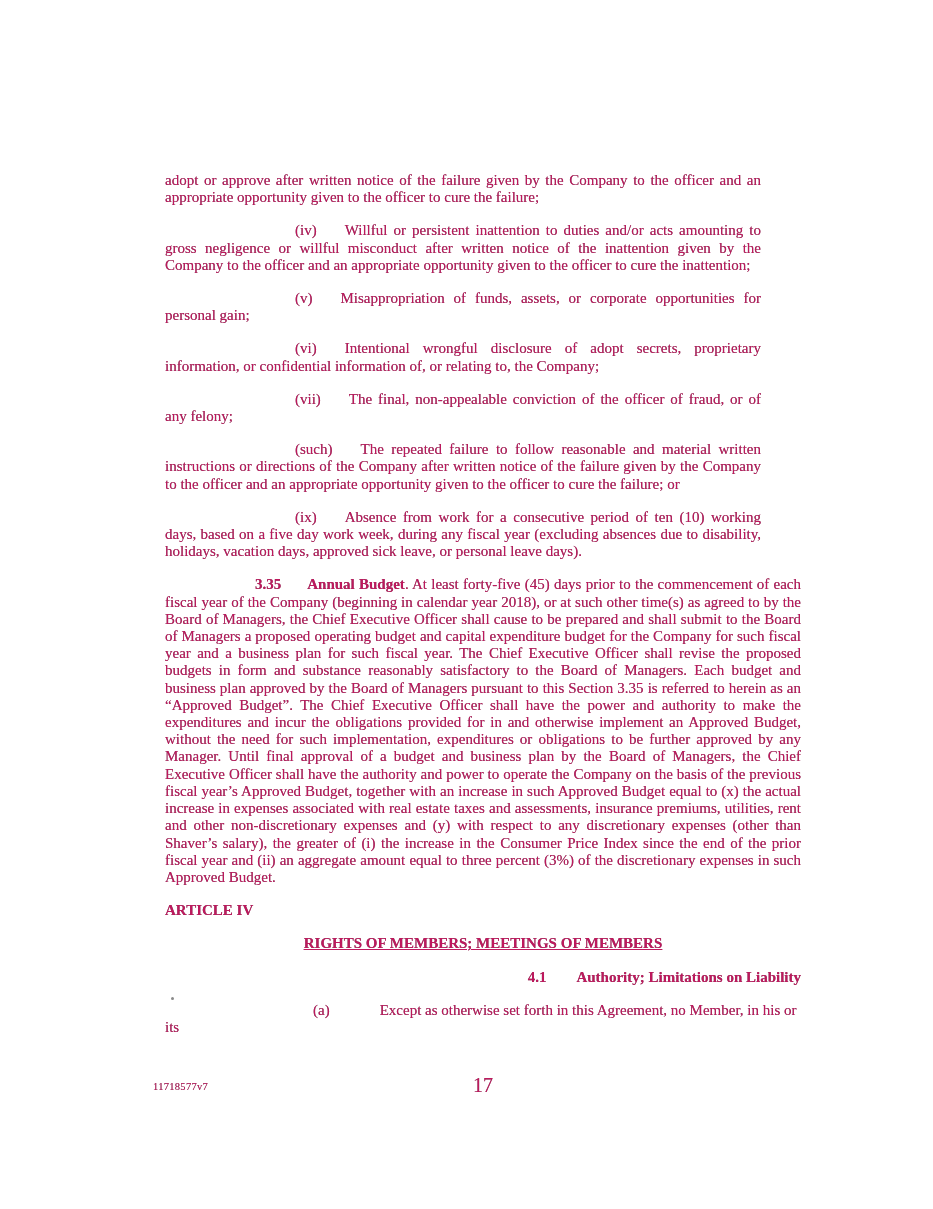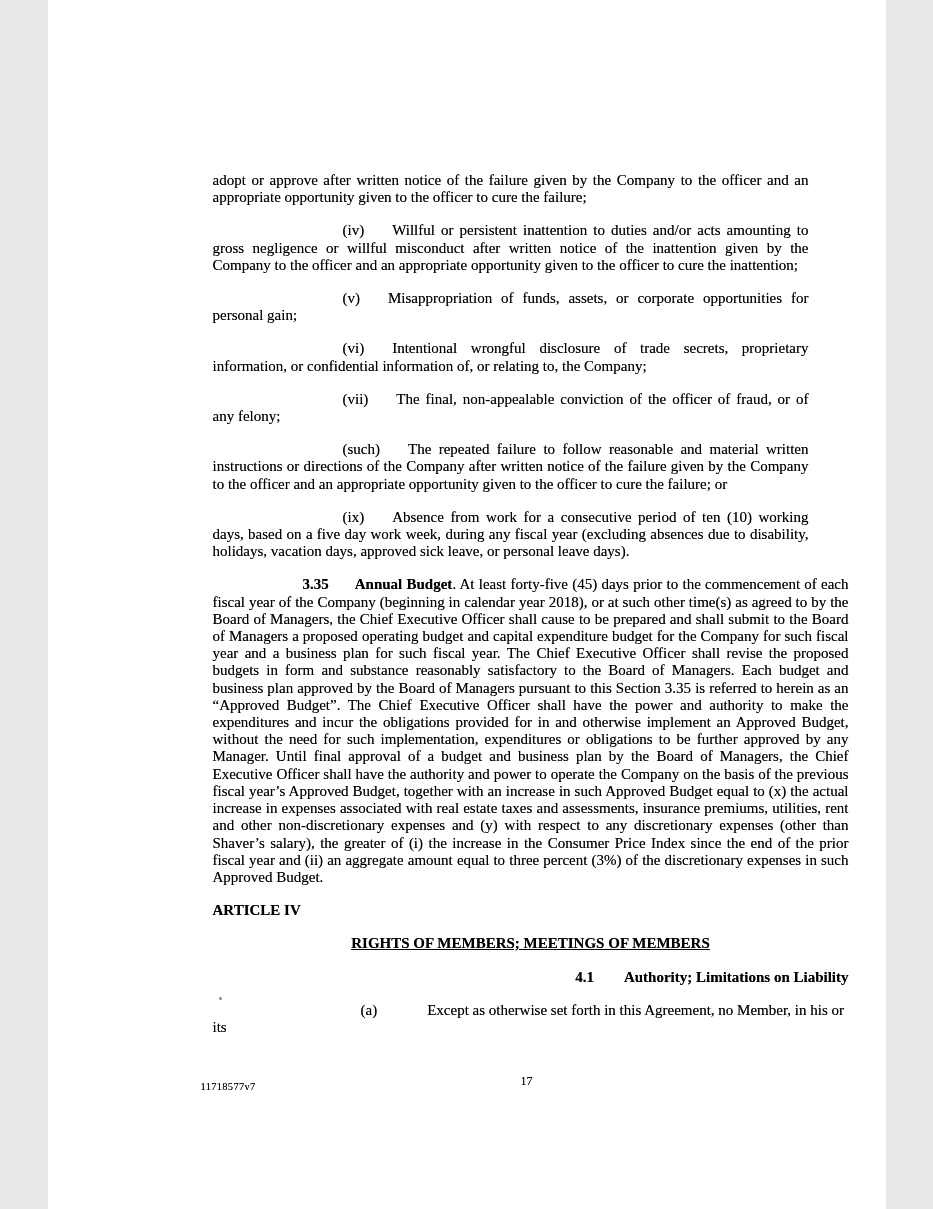--- a/index.html
+++ b/index.html
@@ -1,23 +1,23 @@
 <!DOCTYPE html>
 <html><head>
 <meta charset="utf-8">
 <style>
   html, body { margin: 0; padding: 0; background: #e8e8e8; }
   .page {
     position: relative;
-    width: 838px;
+    width: 933px;
     height: 1209px;
     margin: 0 auto;
     background: #ffffff;
     font-family: "Liberation Serif", "DejaVu Serif", serif;
-    color: #000000;
+    color: #be185d;
     overflow: hidden;
   }
   .content {
     position: absolute;
     left: 165px;
     top: 172px;
     width: 636px;
     font-size: 15px;
     line-height: 17.2px;
     text-align: justify;
@@ -70,37 +70,37 @@
     left: 153px;
     top: 1081px;
     font-size: 10.5px;
     letter-spacing: 0.3px;
     text-shadow: 0 0 0.4px rgba(0,0,0,0.5);
   }
   .footer-page {
     position: absolute;
     left: 473px;
     top: 1074px;
-    font-size: 12px;
+    font-size: 20px;
     text-shadow: 0 0 0.4px rgba(0,0,0,0.5);
   }
 </style>
 </head>
 <body>
 
 <div class="page">
   <div class="content">
 
     <p class="sub"><span>adopt or approve after written notice of the failure given by the Company to the officer and an appropriate opportunity given to the officer to cure the failure;</span></p>
 
     <p class="sub item"><span class="lbl">(iv)</span><span>Willful or persistent inattention to duties and/or acts amounting to gross negligence or willful misconduct after written notice of the inattention given by the Company to the officer and an appropriate opportunity given to the officer to cure the inattention;</span></p>
 
     <p class="sub item"><span class="lbl">(v)</span><span>Misappropriation of funds, assets, or corporate opportunities for personal gain;</span></p>
 
-    <p class="sub item"><span class="lbl">(vi)</span><span>Intentional wrongful disclosure of trade secrets, proprietary information, or confidential information of, or relating to, the Company;</span></p>
+    <p class="sub item"><span class="lbl">(vi)</span><span>Intentional wrongful disclosure of adopt secrets, proprietary information, or confidential information of, or relating to, the Company;</span></p>
 
     <p class="sub item"><span class="lbl">(vii)</span><span>The final, non-appealable conviction of the officer of fraud, or of any felony;</span></p>
 
     <p class="sub item"><span class="lbl">(such)</span><span>The repeated failure to follow reasonable and material written instructions or directions of the Company after written notice of the failure given by the Company to the officer and an appropriate opportunity given to the officer to cure the failure; or</span></p>
 
     <p class="sub item"><span class="lbl">(ix)</span><span>Absence from work for a consecutive period of ten (10) working days, based on a five day work week, during any fiscal year (excluding absences due to disability, holidays, vacation days, approved sick leave, or personal leave days).</span></p>
 
     <p class="sec"><span class="lbl-b">3.35</span><span class="ttl">Annual Budget</span><span>.  At least forty-five (45) days prior to the commencement of each fiscal year of the Company (beginning in calendar year 2018), or at such other time(s) as agreed to by the Board of Managers, the Chief Executive Officer shall cause to be prepared and shall submit to the Board of Managers a proposed operating budget and capital expenditure budget for the Company for such fiscal year and a business plan for such fiscal year.  The Chief Executive Officer shall revise the proposed budgets in form and substance reasonably satisfactory to the Board of Managers.   Each budget and business plan approved by the Board of Managers pursuant to this Section 3.35 is referred to herein as an “Approved Budget”.  The Chief Executive Officer shall have the power and authority to make the expenditures and incur the obligations provided for in and otherwise implement an Approved Budget, without the need for such implementation, expenditures or obligations to be further approved by any Manager.  Until final approval of a budget and business plan by the Board of Managers, the Chief Executive Officer shall have the authority and power to operate the Company on the basis of the previous fiscal year’s Approved Budget, together with an increase in such Approved Budget equal to (x) the actual increase in expenses associated with real estate taxes and assessments, insurance premiums, utilities, rent and other non-discretionary expenses and (y) with respect to any discretionary expenses (other than Shaver’s salary), the greater of (i) the increase in the Consumer Price Index since the end of the prior fiscal year and (ii) an aggregate amount equal to three percent (3%) of the discretionary expenses in such Approved Budget.</span></p>
 
     <p class="h-article">ARTICLE IV</p>

